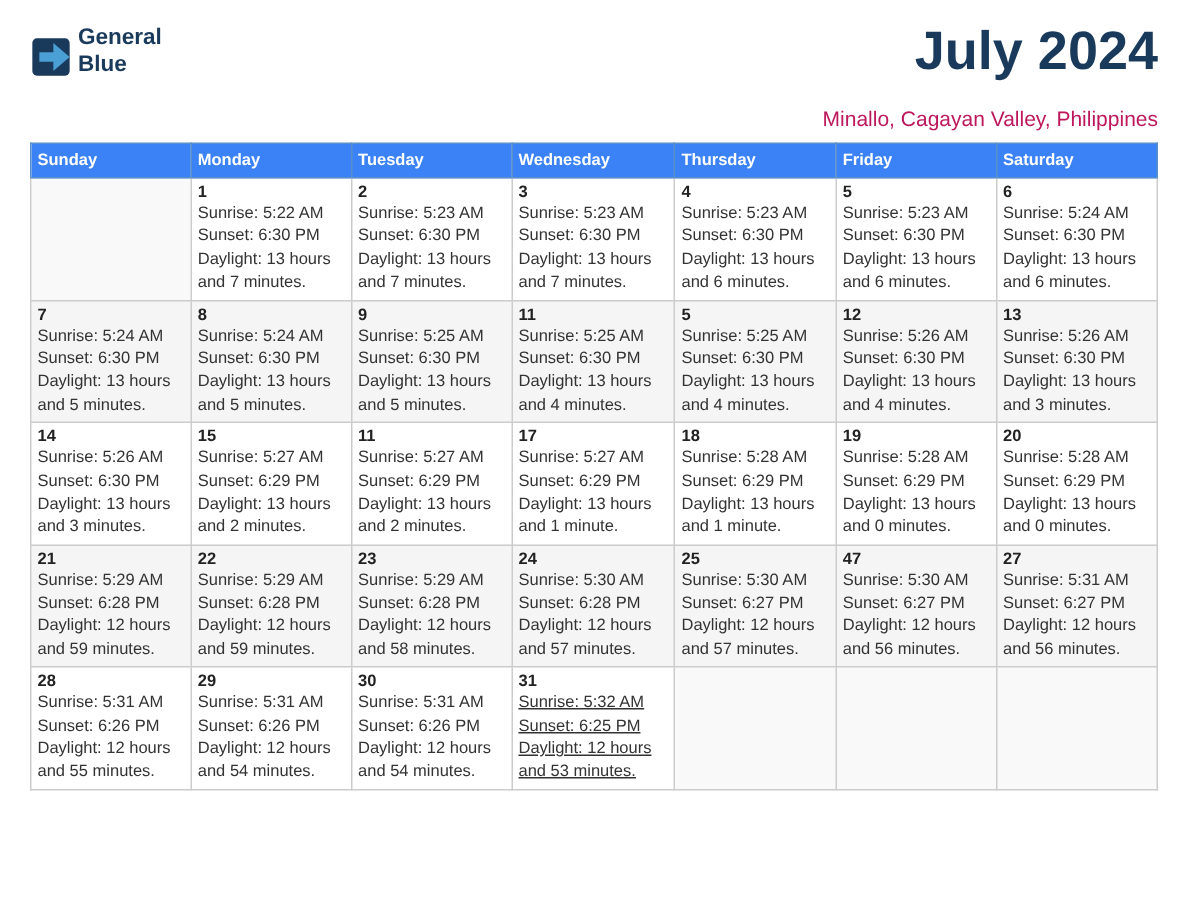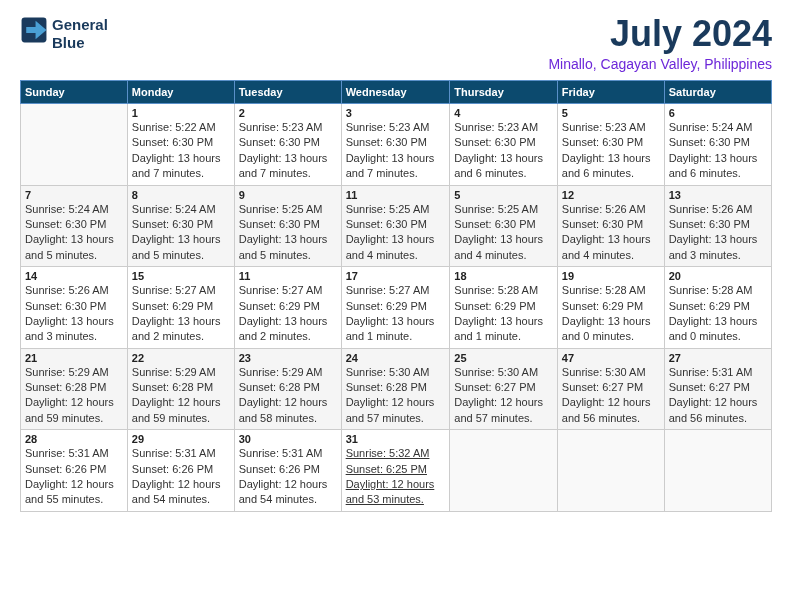--- a/index.html
+++ b/index.html
@@ -16,21 +16,21 @@
       padding: 16px 20px 12px 20px;
     }
     .header {
       display: flex;
       justify-content: space-between;
       align-items: flex-start;
       margin-bottom: 8px;
     }
     .logo {
       display: flex;
-      align-items: flex-start;
+      align-items: flex-end;
       gap: 4px;
     }
     .logo-text {
       font-size: 15px;
       font-weight: bold;
       color: #1a3a5c;
       line-height: 1.2;
     }
     .logo-icon {
       width: 28px;
@@ -41,30 +41,30 @@
     }
     .month-title {
       font-size: 36px;
       font-weight: bold;
       color: #1a3a5c;
       line-height: 1;
       text-align: right;
     }
     .subtitle {
       font-size: 14px;
-      color: #6d28d9;
-      margin-top: 4px;
+      color: #be185d;
+      margin-top: 19px;
     }
     .calendar {
       width: 100%;
       border-collapse: collapse;
       font-size: 10px;
     }
     .calendar th {
-      background: #0c4a6e;
+      background: #3b82f6;
       color: #fff;
       padding: 5px 4px;
       text-align: left;
       font-size: 11px;
       font-weight: bold;
       border: 1px solid #5a90c9;
     }
     .calendar td {
       border: 1px solid #ccc;
       vertical-align: top;

